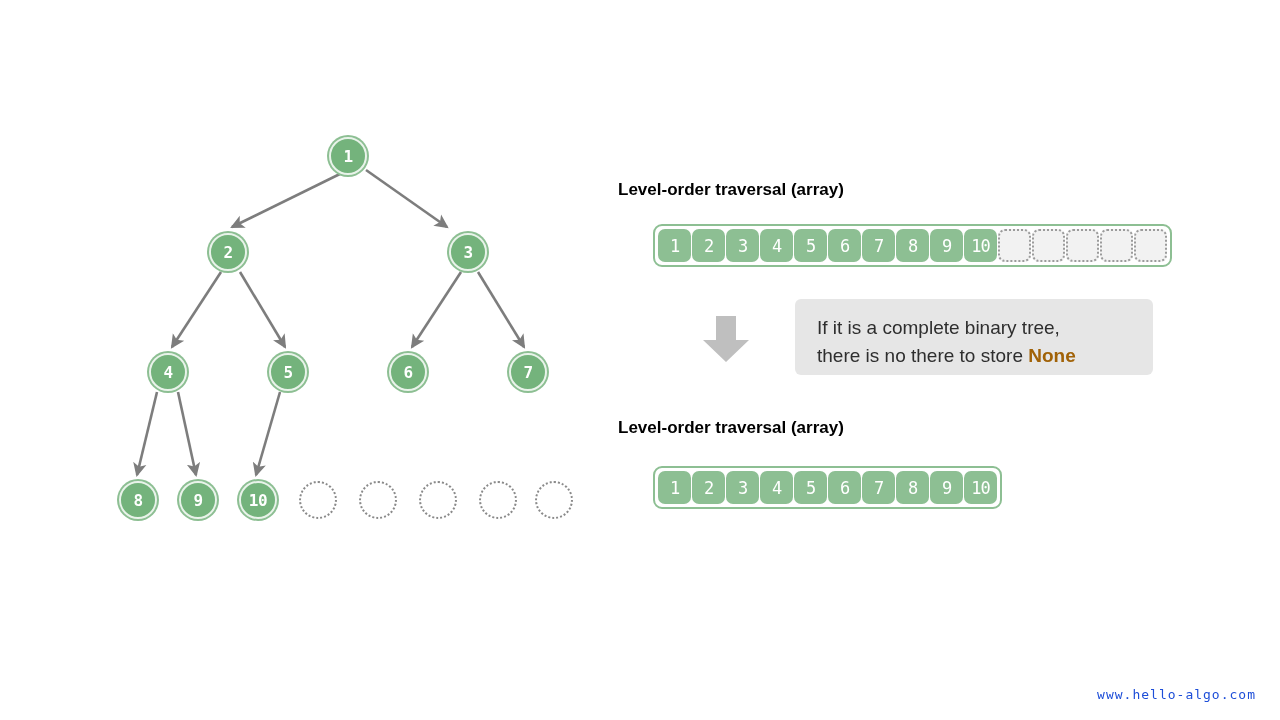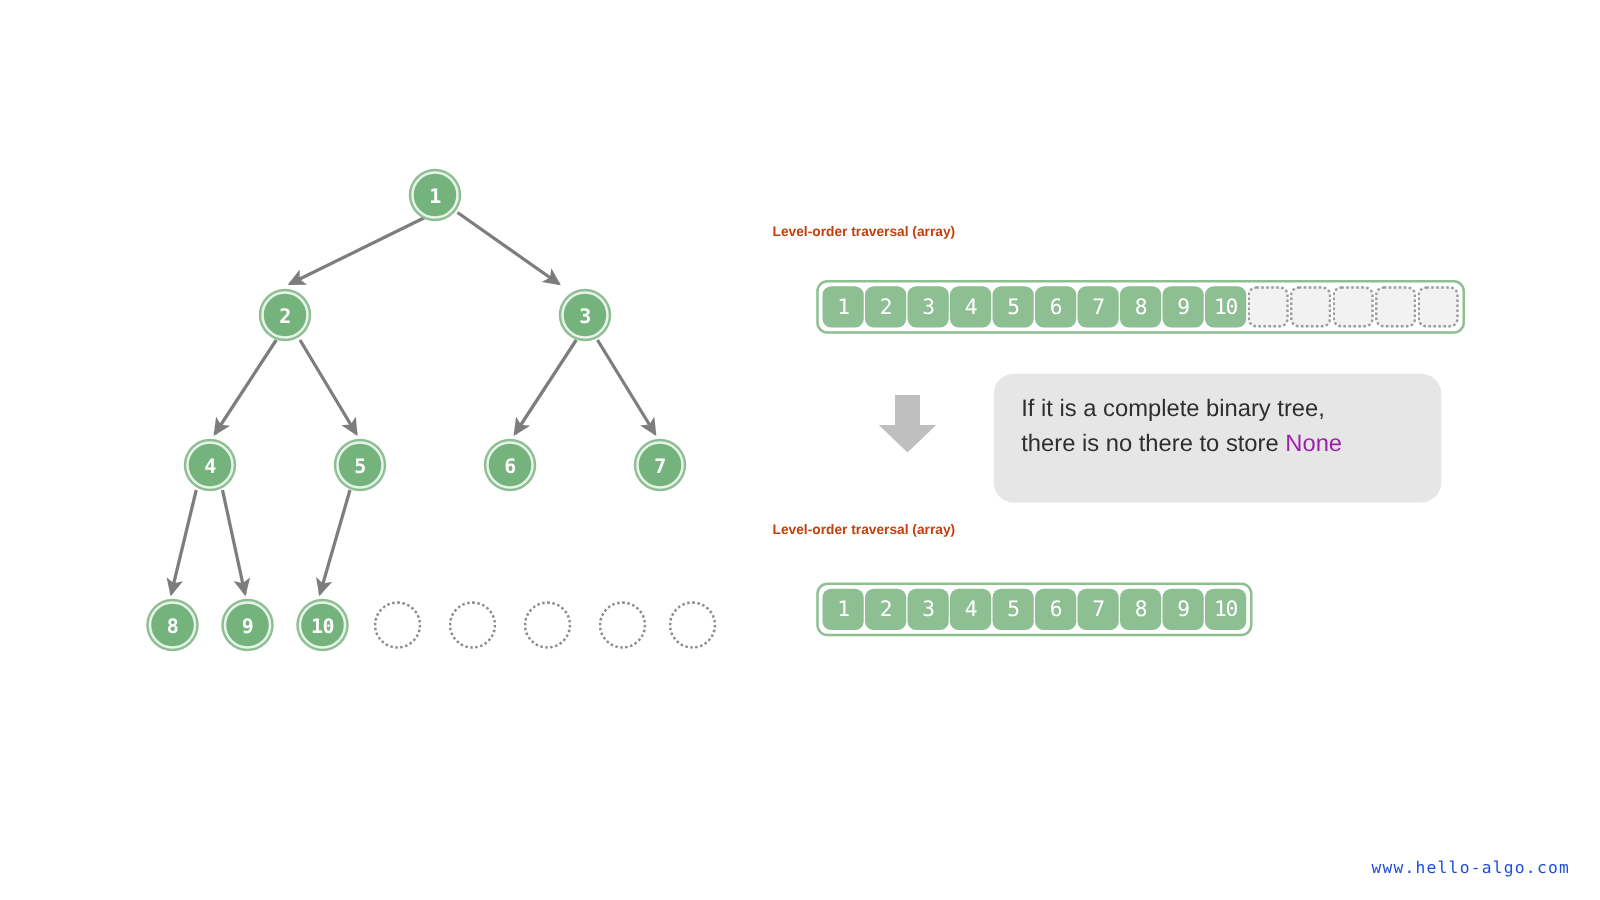--- a/index.html
+++ b/index.html
@@ -62,22 +62,22 @@
   
   #right-panel {
     position: absolute;
     left: 610px;
     top: 0;
     width: 670px;
     height: 720px;
   }
   .section-label {
     position: absolute;
-    color: #c2410c;
-    font-size: 11px;
+    color: #000000;
+    font-size: 17px;
     font-weight: 700;
     font-family: "Liberation Sans", sans-serif;
     white-space: nowrap;
   }
   .array-box {
     position: absolute;
     border: 2px solid #8dbf93;
     border-radius: 9px;
     background: #ffffff;
     padding: 3px;
@@ -110,33 +110,33 @@
     position: absolute;
     left: 88px;
     top: 310px;
   }
   #callout-box {
     position: absolute;
     left: 185px;
     top: 299px;
     width: 358px;
     background: #e6e6e6;
-    border-radius: 16px;
-    padding: 15px 20px 32px 22px;
+    border-radius: 6px;
+    padding: 15px 20px 5px 22px;
     box-sizing: border-box;
   }
   #callout-text {
     color: #2e2e2e;
     font-size: 19px;
     line-height: 28px;
     font-family: "Liberation Sans", sans-serif;
   }
   #callout-emphasis {
-    color: #a21caf;
-    font-weight: 400;
+    color: #a16207;
+    font-weight: 700;
   }
 
   
   #watermark {
     position: absolute;
     right: 24px;
     bottom: 18px;
     color: #1d4ed8;
     font-size: 13px;
     letter-spacing: 1px;

